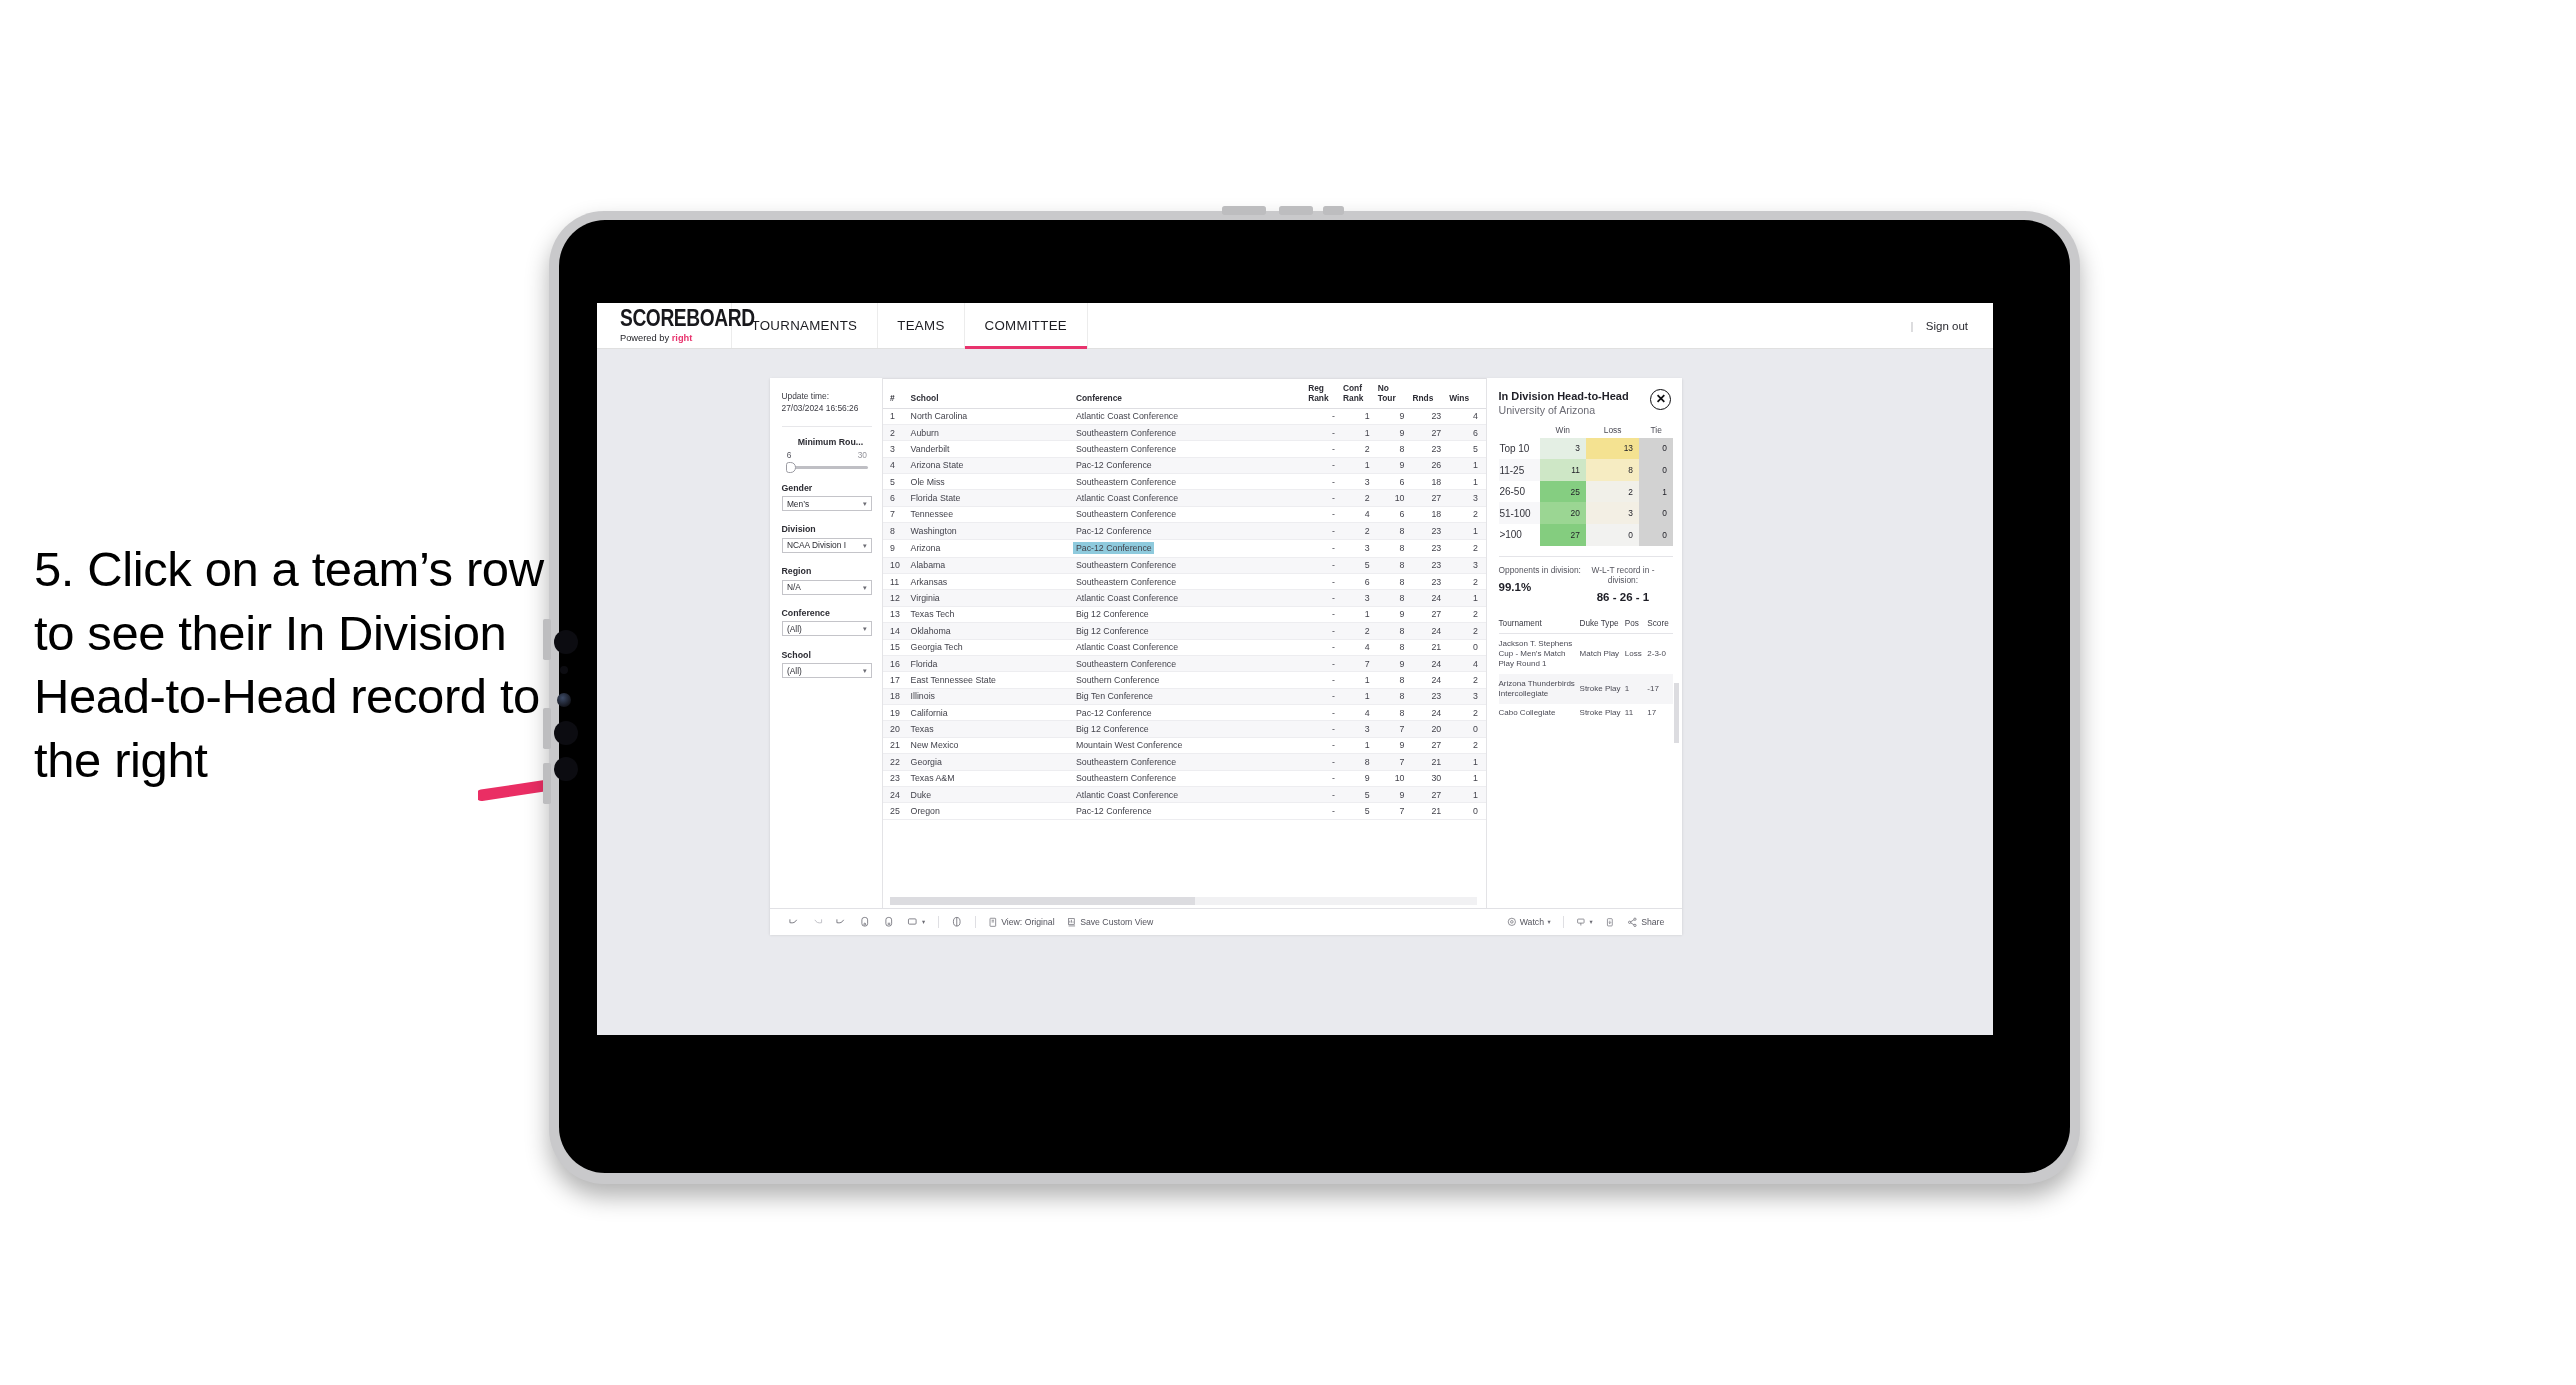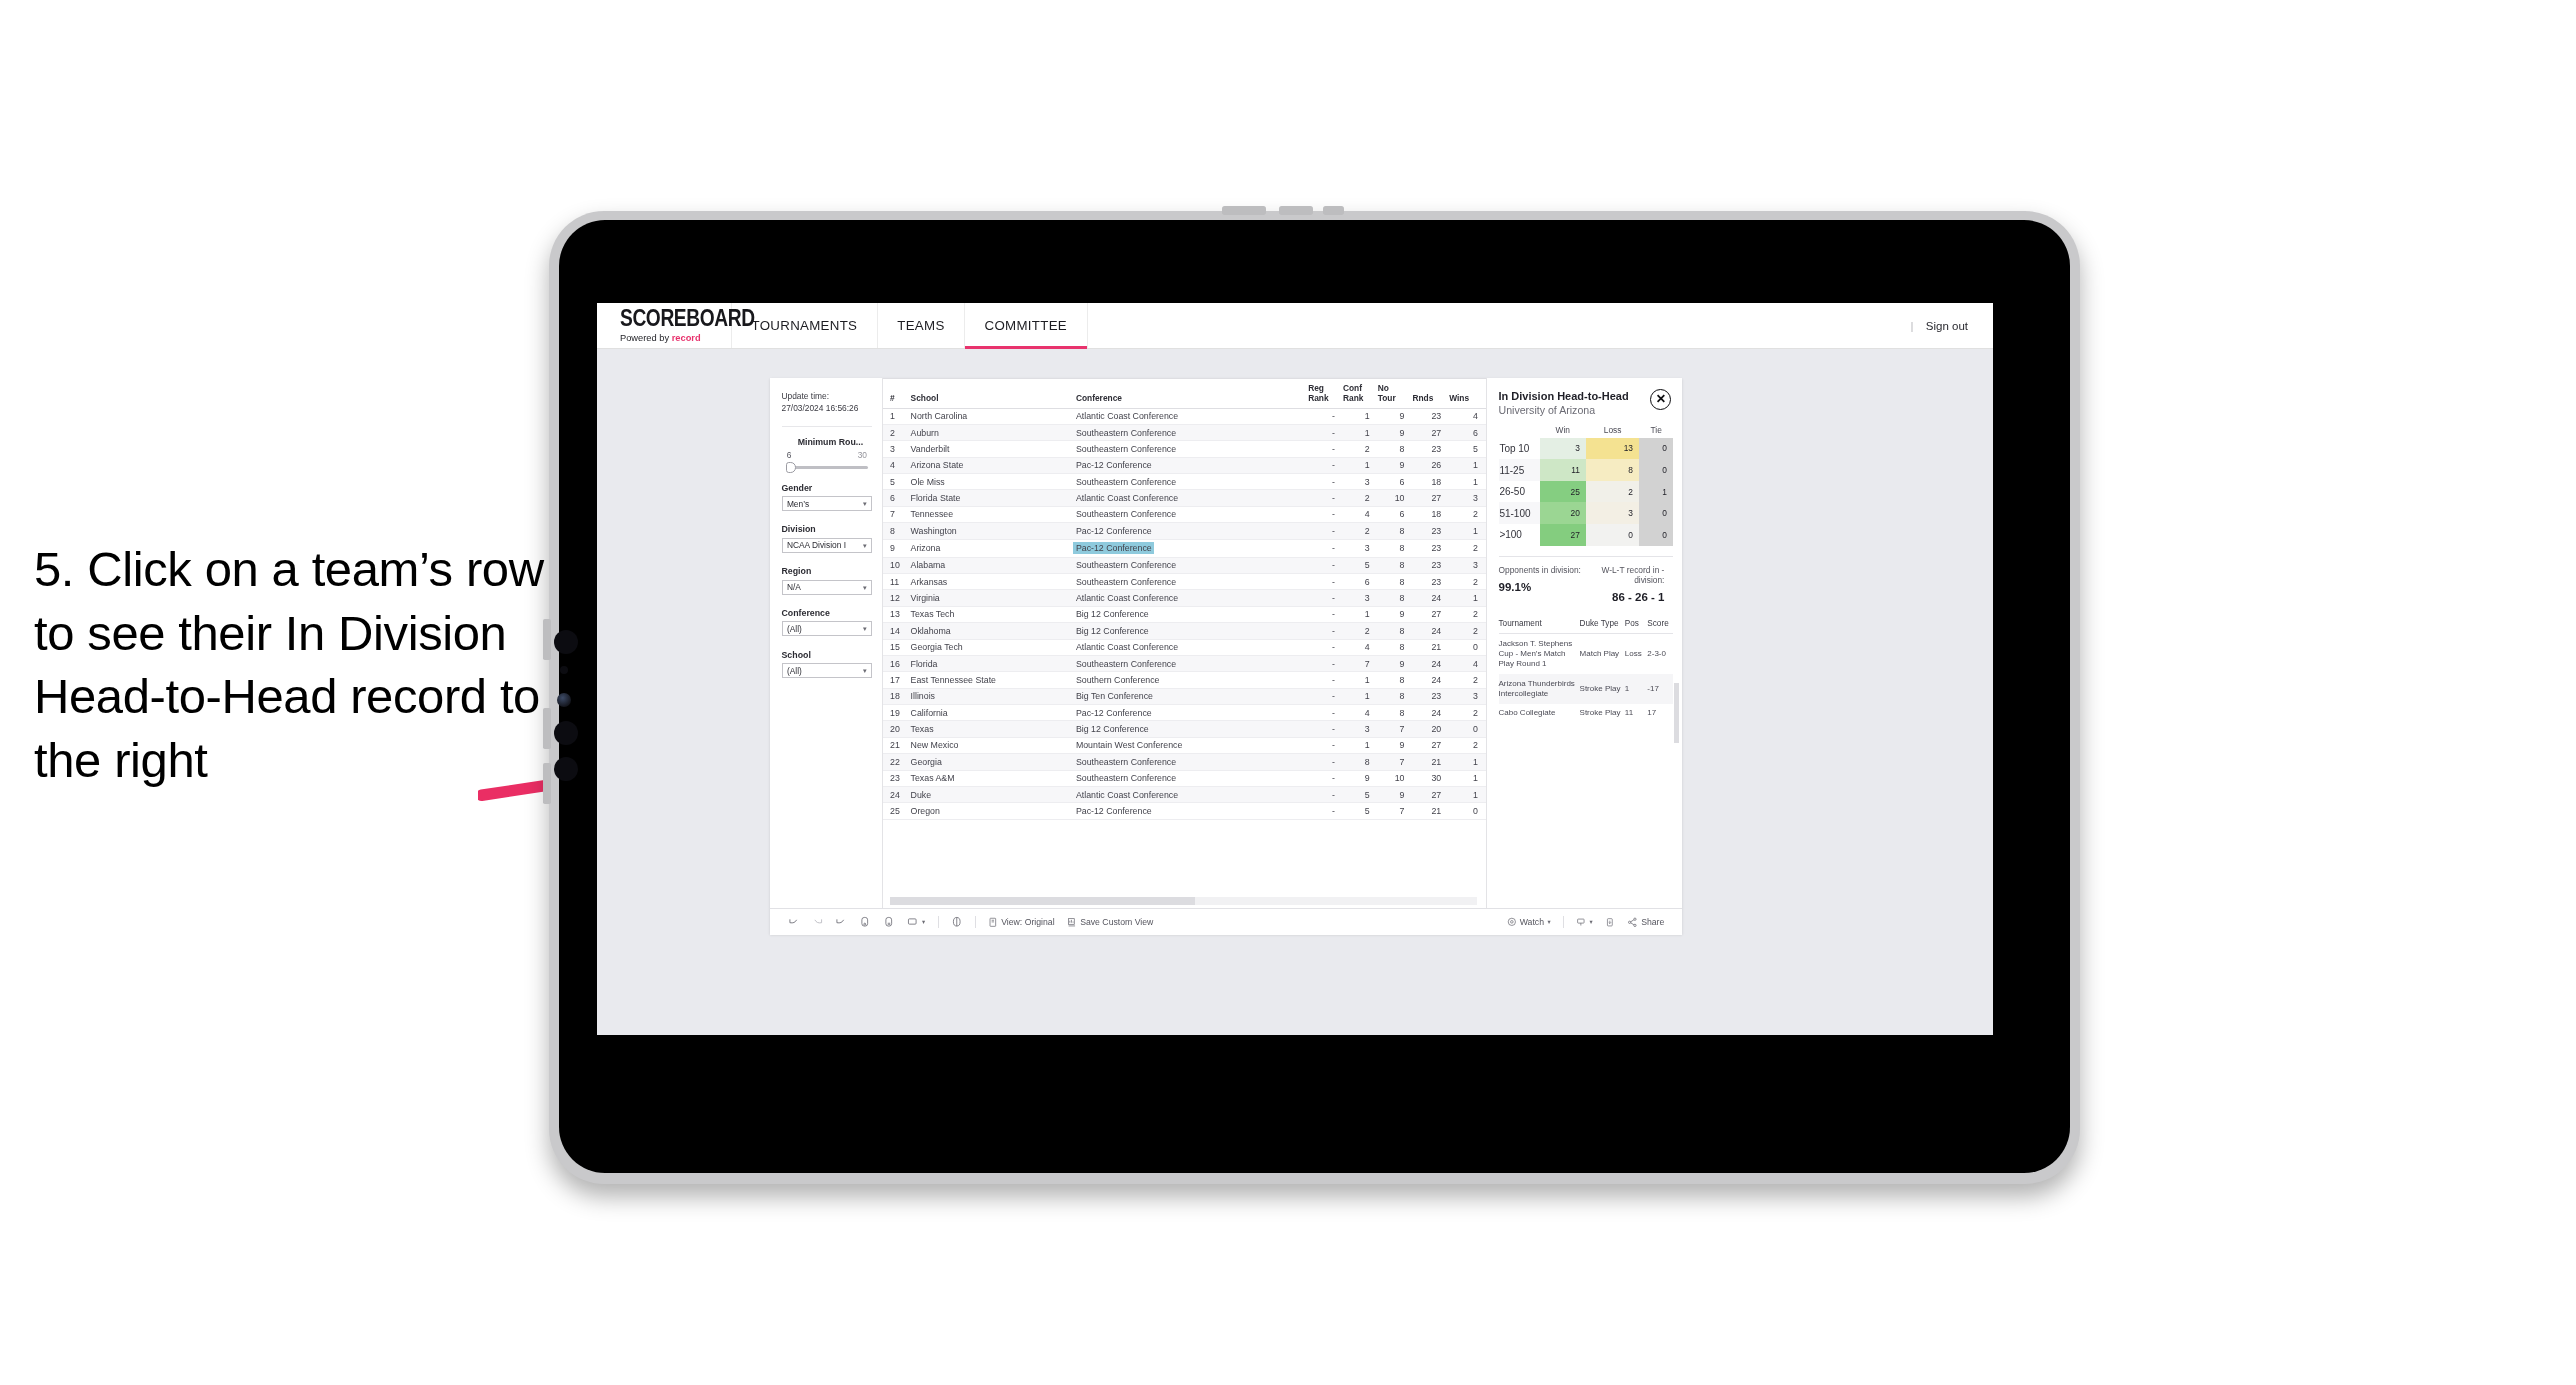--- a/index.html
+++ b/index.html
@@ -216,21 +216,21 @@
   table.hm th.rowlab { width: 41px; }
   table.hm td.rowlab { font-size: 10px; color: #33333b; padding-left: 0.9px; }
   table.hm td.cell {
     text-align: right; padding: 5.8px 6.2px 5.8px 0; color: #23232a; font-size: 8.4px;
   }
   .d-sep { border-top: 0.9px solid #e4e4e8; margin: 10.6px 0 8px; }
   .d-stats { display: flex; }
   .d-stats > div { flex: 1; }
   .d-stats .lab { font-size: 8.4px; color: #55555e; }
   .d-stats .val { font-size: 11.5px; font-weight: bold; color: #1e1e26; margin-top: 5.3px; }
-  .d-stats .c2 { text-align: right; padding-right: 8.8px; }
+  .d-stats .c2 { text-align: center; padding-right: 8.8px; }
   table.tt { width: 100%; border-collapse: collapse; font-size: 8px; margin-top: 12px; }
   table.tt th {
     text-align: left; font-weight: normal; color: #3a3a43; font-size: 8.2px;
     padding: 4.4px 0 5.3px; border-bottom: 0.9px solid #e4e4e8;
   }
   table.tt td { padding: 4.4px 1.8px 4.4px 0; color: #4b4b55; vertical-align: middle; line-height: 1.3; }
   table.tt tbody tr:nth-child(even) { background: #f5f5f7; }
   .tt-name { width: 85px; }
   .tt-type { width: 48px; }
   .tt-pos  { width: 23px; }
@@ -271,21 +271,21 @@
 <div class="cam" id="cam5"></div>
 <div class="side-nub" style="top:619px;height:41px;"></div>
 <div class="side-nub" style="top:708px;height:41px;"></div>
 <div class="side-nub" style="top:763px;height:41px;"></div>
 
 <div id="app">
 
   <div id="topnav">
     <div class="brand">
       <div class="brand-title">SCOREBOARD</div>
-      <div class="brand-sub"><span>Powered by </span><b>record</b></div>
+      <div class="brand-sub"><span>Powered by </span><b>right</b></div>
     </div>
     <div class="navitem">TOURNAMENTS</div>
     <div class="navitem">TEAMS</div>
     <div class="navitem active">COMMITTEE</div>
     <div class="nav-spacer"></div>
     <div class="signout">
       <span class="bar">|</span>
       <span>Sign out</span>
     </div>
   </div>

